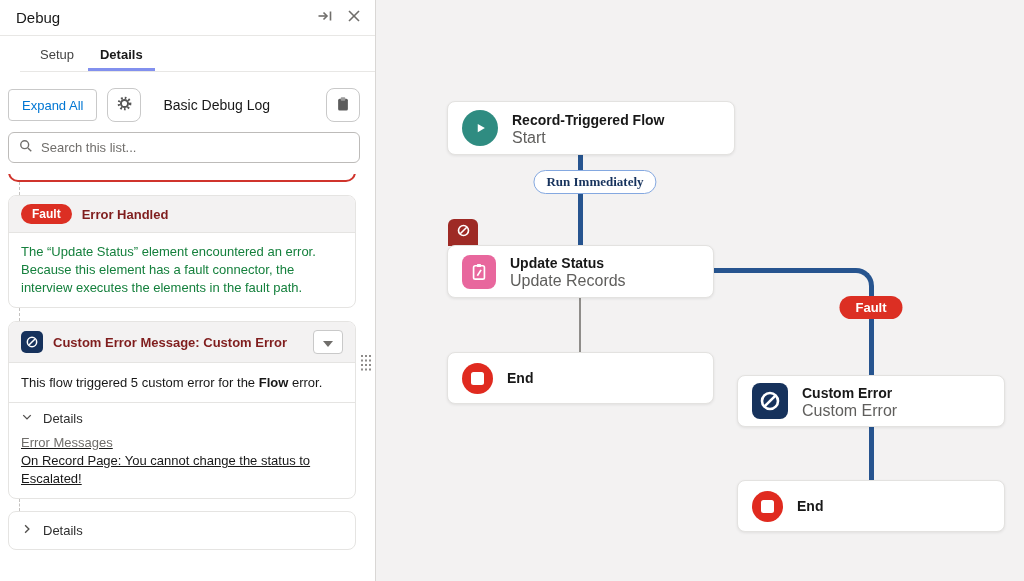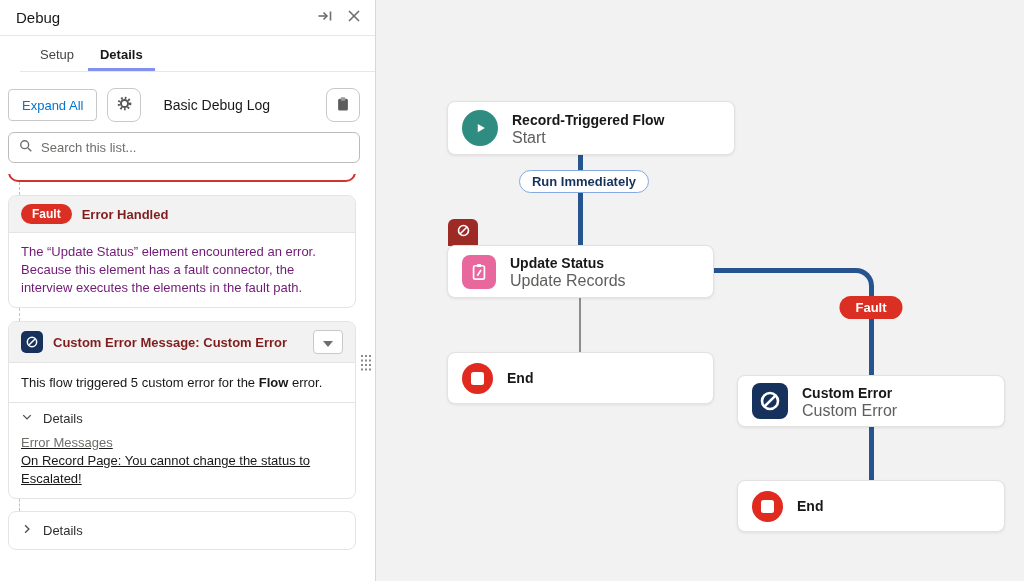--- a/index.html
+++ b/index.html
@@ -43,21 +43,21 @@
   .partial-card { height:26px; margin-top:-18px; border:2px solid #d0342c; border-radius:10px; }
   .dash { height:13px; border-left:1px dashed #c4c2c0; margin-left:11px; }
   .dash.small { height:12px; }
 
   .card { border:1px solid #e5e4e2; border-radius:8px; background:#fff; }
   .card-header { background:#f3f2f2; border-bottom:1px solid #e5e4e2;
     border-radius:7px 7px 0 0; padding:8px 12px; display:flex; align-items:center; gap:10px; }
   .card-title { font-size:13px; font-weight:700; color:#7f1d1d; }
   .badge-fault { background:#dc2f23; color:#fff; font-size:12px; font-weight:700;
     padding:3px 11px; border-radius:11px; }
-  .card-body { padding:10px 12px; font-size:13px; line-height:18px; color:#701a75; }
+  .card-body { padding:10px 12px; font-size:13px; line-height:18px; color:#15803d; }
   .mini-noentry { width:22px; height:22px; border-radius:5px; background:#16325c;
     display:flex; align-items:center; justify-content:center; flex:none; }
   .dropdown-btn { margin-left:auto; width:30px; height:24px; background:#fff;
     border:1px solid #c9c9c9; border-radius:4px; display:flex; align-items:center;
     justify-content:center; cursor:pointer; }
   .summary-row { padding:10px 12px; font-size:13px; line-height:19px;
     border-bottom:1px solid #e5e4e2; }
   .details-row { padding:8px 12px; display:flex; align-items:center; gap:10px;
     font-size:13px; color:#2e2e2e; cursor:pointer; }
   .err-block { padding:0 12px 10px; font-size:13px; line-height:18px;text-decoration:underline; }
@@ -246,21 +246,21 @@
     </div>
   </aside>
 
   <main class="canvas">
 
     <div class="conn" style="left:202px; top:155px; width:5px; height:92px;"></div>
     <div class="corner" style="left:338px; top:268px; width:160px; height:44px;"></div>
     <div class="conn" style="left:493px; top:303px; width:5px; height:203px;"></div>
     <div class="conn-gray" style="left:203px; top:298px; width:2px; height:54px;"></div>
 
-    <div class="pill-run" style="left:208px; top:170px;">Run Immediately</div>
+    <div class="pill-run" style="left:219px; top:170px;font-family:Liberation Serif, serif;">Run Immediately</div>
     <div class="pill-fault" style="left:495px; top:296px;">Fault</div>
 
     <div class="fault-tab">
       <span>
         <svg width="15" height="15" viewBox="0 0 24 24" fill="none" stroke="#fff" stroke-width="2.6">
           <circle cx="12" cy="12" r="8"></circle>
             <line x1="6.8" y1="17.2" x2="17.2" y2="6.8"></line>
         </svg>
       </span>
     </div>

